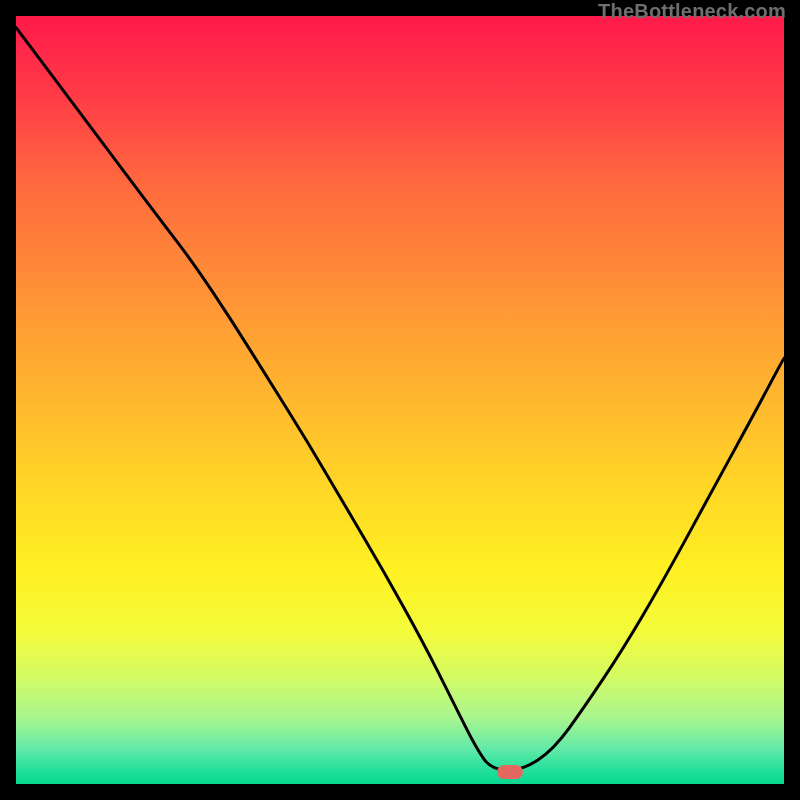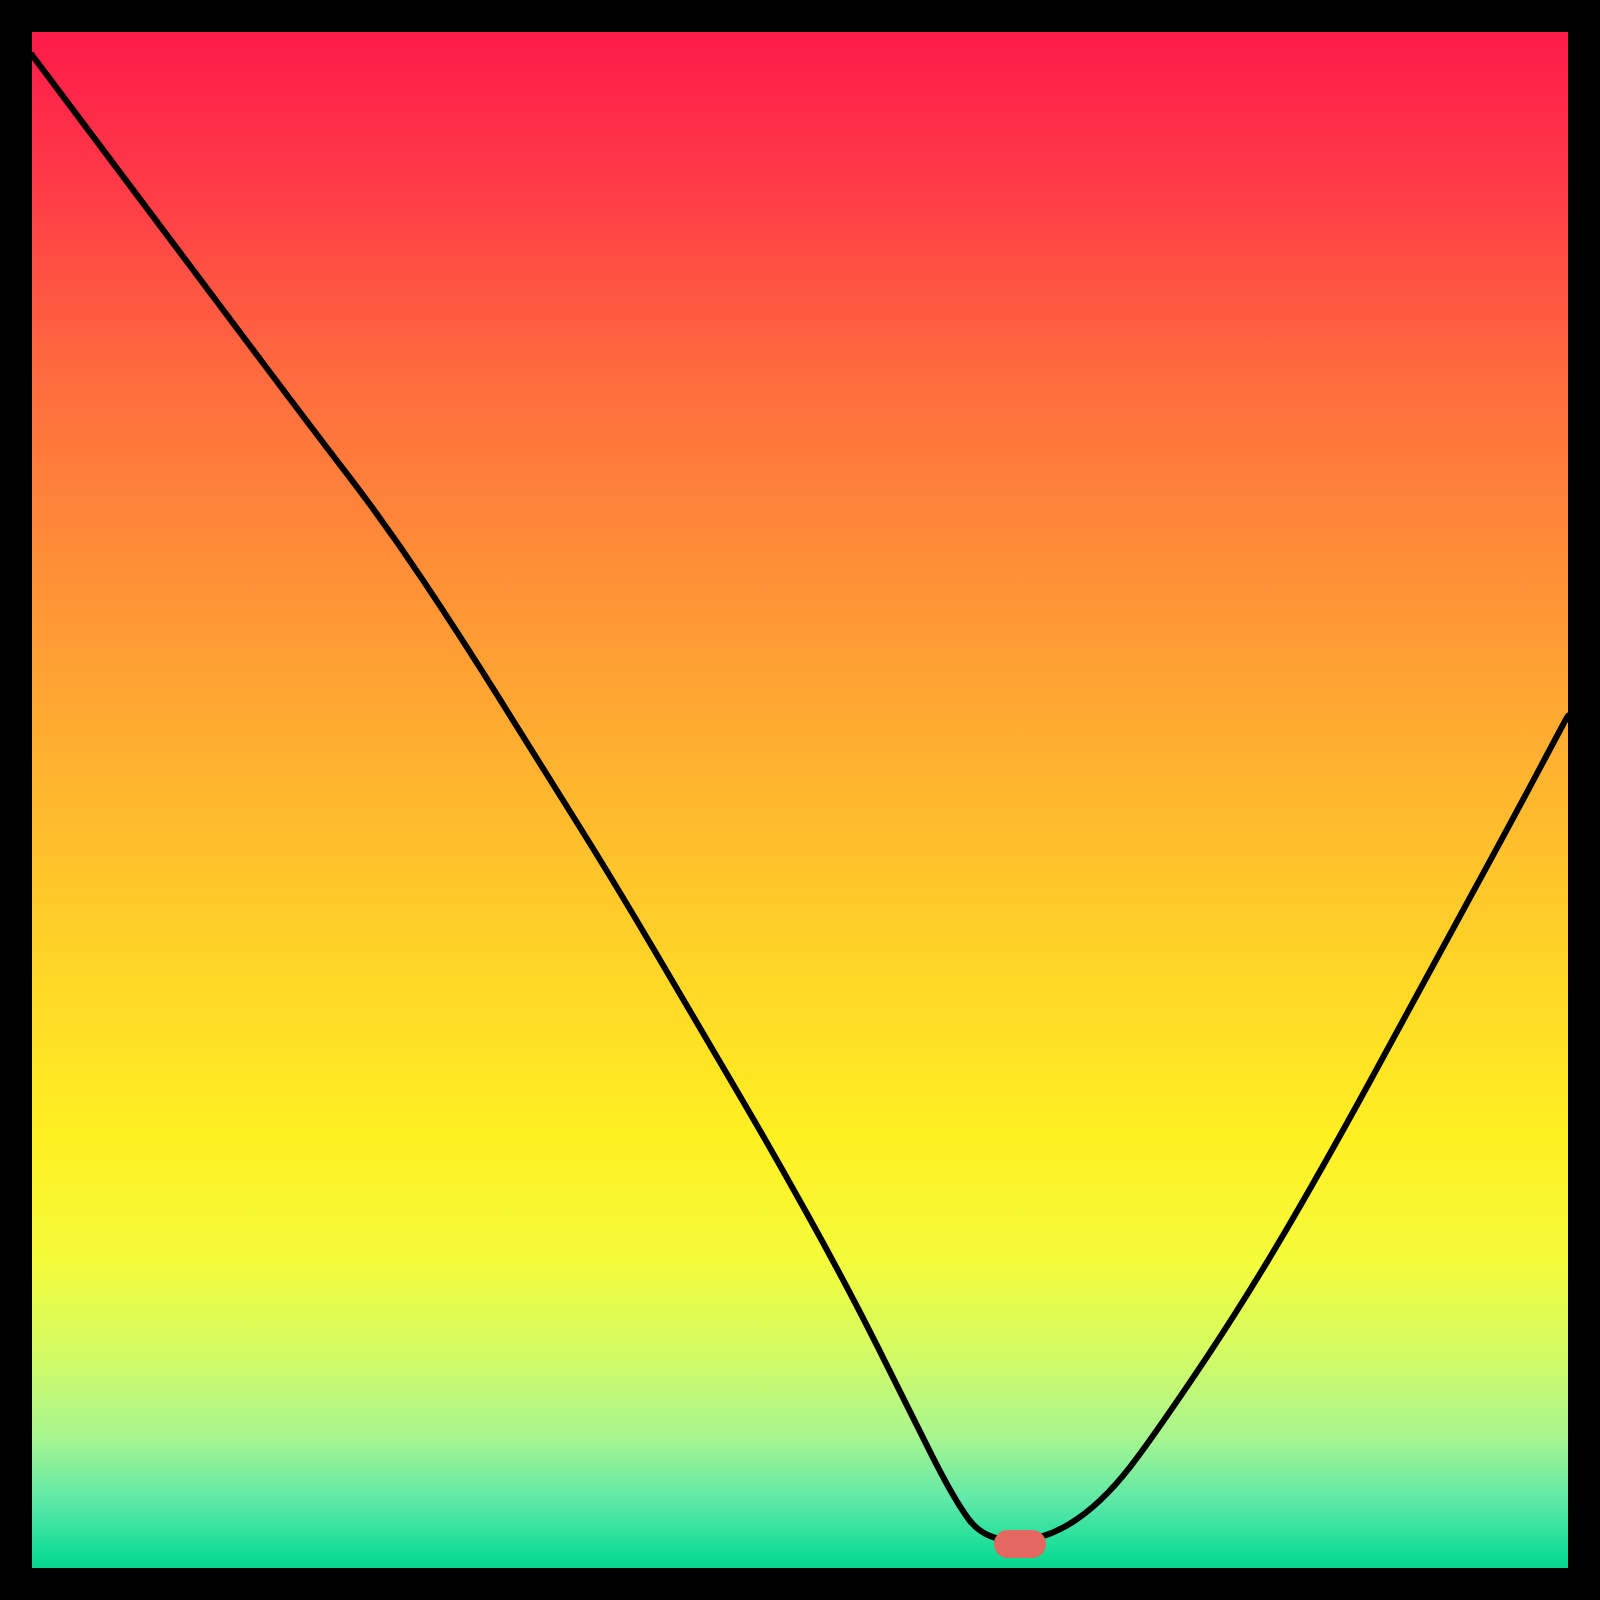--- a/index.html
+++ b/index.html
@@ -79,14 +79,15 @@
             <stop offset="98.5%" stop-color="#1ddf99"></stop>
             <stop offset="100%" stop-color="#05d88f"></stop>
           </linearGradient>
       </defs>
       <rect x="0" y="0" width="768" height="768" fill="url(#heat)"></rect>
       <path id="curve" fill="none" stroke="#000" stroke-width="3" stroke-linejoin="round" stroke-linecap="round" d="M 0.0 11.5 Q 0.0 11.5 23.0 42.2 Q 46.1 73.0 69.1 103.7 Q 92.2 134.4 115.2 165.1 Q 138.2 195.8 157.4 220.8 Q 176.6 245.8 195.8 274.6 Q 215.0 303.4 234.2 334.1 Q 253.4 364.8 272.6 395.5 Q 291.8 426.2 311.0 458.9 Q 330.2 491.5 349.4 524.2 Q 368.6 556.8 387.8 591.4 Q 407.0 625.9 422.4 656.6 Q 437.8 687.4 449.3 710.4 Q 460.8 733.4 468.5 743.8 Q 476.2 754.2 491.5 754.2 Q 506.9 754.2 522.2 743.8 Q 537.6 733.4 553.0 712.3 Q 568.3 691.2 587.5 662.4 Q 606.7 633.6 625.9 601.0 Q 645.1 568.3 668.2 526.1 Q 691.2 483.8 714.2 441.6 Q 737.3 399.4 752.6 370.6 T 768.0 341.8"></path>
     </svg>
     <div class="marker" id="marker" style="left: 493.824px; top: 756.48px; background: rgb(228, 104, 95);"></div>
   </div>
 
+  <div class="watermark">TheBottleneck.com</div>
 
 </div>
 
 </body></html>

